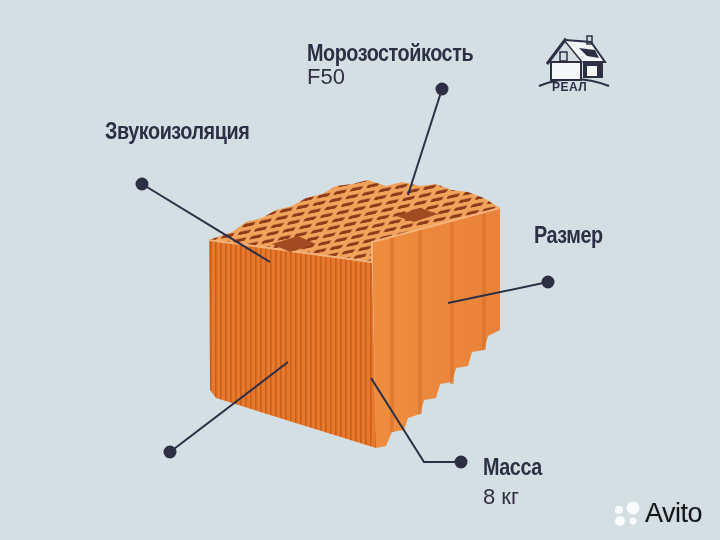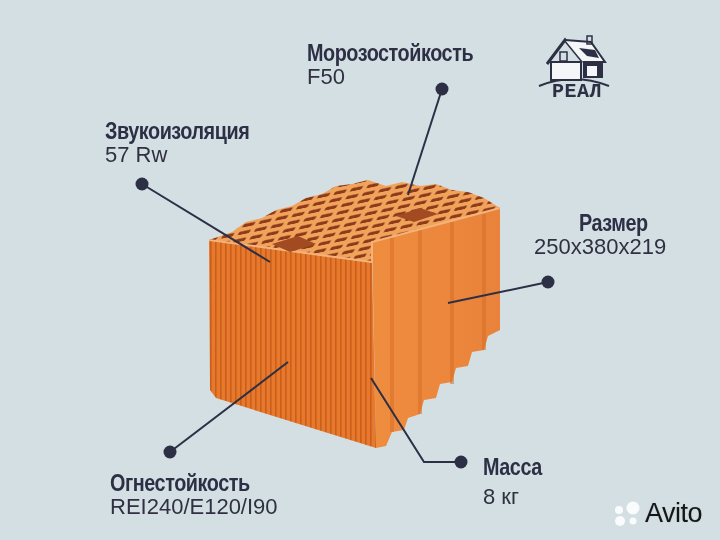--- a/index.html
+++ b/index.html
@@ -3,21 +3,21 @@
 <meta charset="utf-8">
 <style>
   html, body { margin:0; padding:0; }
   body { width:720px; height:540px; background:#d4dfe4; position:relative; overflow:hidden; font-family:"Liberation Sans", sans-serif; }
   .stage { position:absolute; left:0; top:0; width:720px; height:540px; }
   svg.art { position:absolute; left:0; top:0; }
   .label { position:absolute; color:#2d2f45; }
   .label .title { font-family:"Liberation Sans", sans-serif; font-weight:bold; font-size:23px; letter-spacing:-0.5px; transform:scaleX(0.86); transform-origin:left top; display:block; white-space:nowrap; line-height:26px; }
   .label .value { font-family:Liberation Sans, sans-serif; font-size:22px; color:#303040; display:block; line-height:22px; white-space:nowrap; }
   .logo { position:absolute; left:533px; top:28px; width:80px; height:78px; }
-  .logo-text { position:absolute; left:552px; top:80px; font-family:Liberation Mono, monospace; font-weight:bold; font-size:20px; color:#2d3045; letter-spacing:0.5px; }
+  .logo-text { position:absolute; left:552px; top:80px; font-family:Liberation Sans, sans-serif; font-weight:bold; font-size:12px; color:#2d3045; letter-spacing:0.5px; }
   .avito { position:absolute; left:612px; top:498px; display:flex; align-items:center; gap:3px; opacity:0.9; }
   .avito-text { font-family:Liberation Sans, sans-serif; font-size:27px; color:#000000; letter-spacing:-0.5px; text-shadow:0 0 2px rgba(0,0,0,0.15); }
 </style>
 </head>
 <body>
 
 <div class="stage">
 
   <svg class="art" width="720" height="540" viewBox="0 0 720 540">
     <defs>
@@ -81,32 +81,26 @@
   </svg>
   <div class="logo-text">РЕАЛ</div>
 
   <div class="label" style="left:307px; top:40px;">
     <span class="title">Морозостойкость</span>
     <span class="value">F50</span>
   </div>
 
   <div class="label" style="left:97px; top:118px;margin-left:8px;">
     <span class="title">Звукоизоляция</span>
-    <span class="value">57 Rw</span>
   </div>
 
-  <div class="label" style="left:534px; top:210px;text-align:right;">
+  <div class="label" style="left:534px; top:222px;">
     <span class="title">Размер</span>
-    <span class="value">250x380x219</span>
   </div>
 
-  <div class="label" style="left:110px; top:470px;">
-    <span class="title">Огнестойкость</span>
-    <span class="value">REI240/E120/I90</span>
-  </div>
 
   <div class="label" style="left:483px; top:454px;">
     <span class="title">Масса</span>
     <span class="value" style="margin-top:6px;">8 кг</span>
   </div>
 
   <div class="avito">
     <svg width="30" height="26" viewBox="0 0 30 26">
       <circle cx="21" cy="7" r="6.5" fill="#ffffff"></circle>
       <circle cx="7" cy="9" r="4" fill="#ffffff"></circle>

